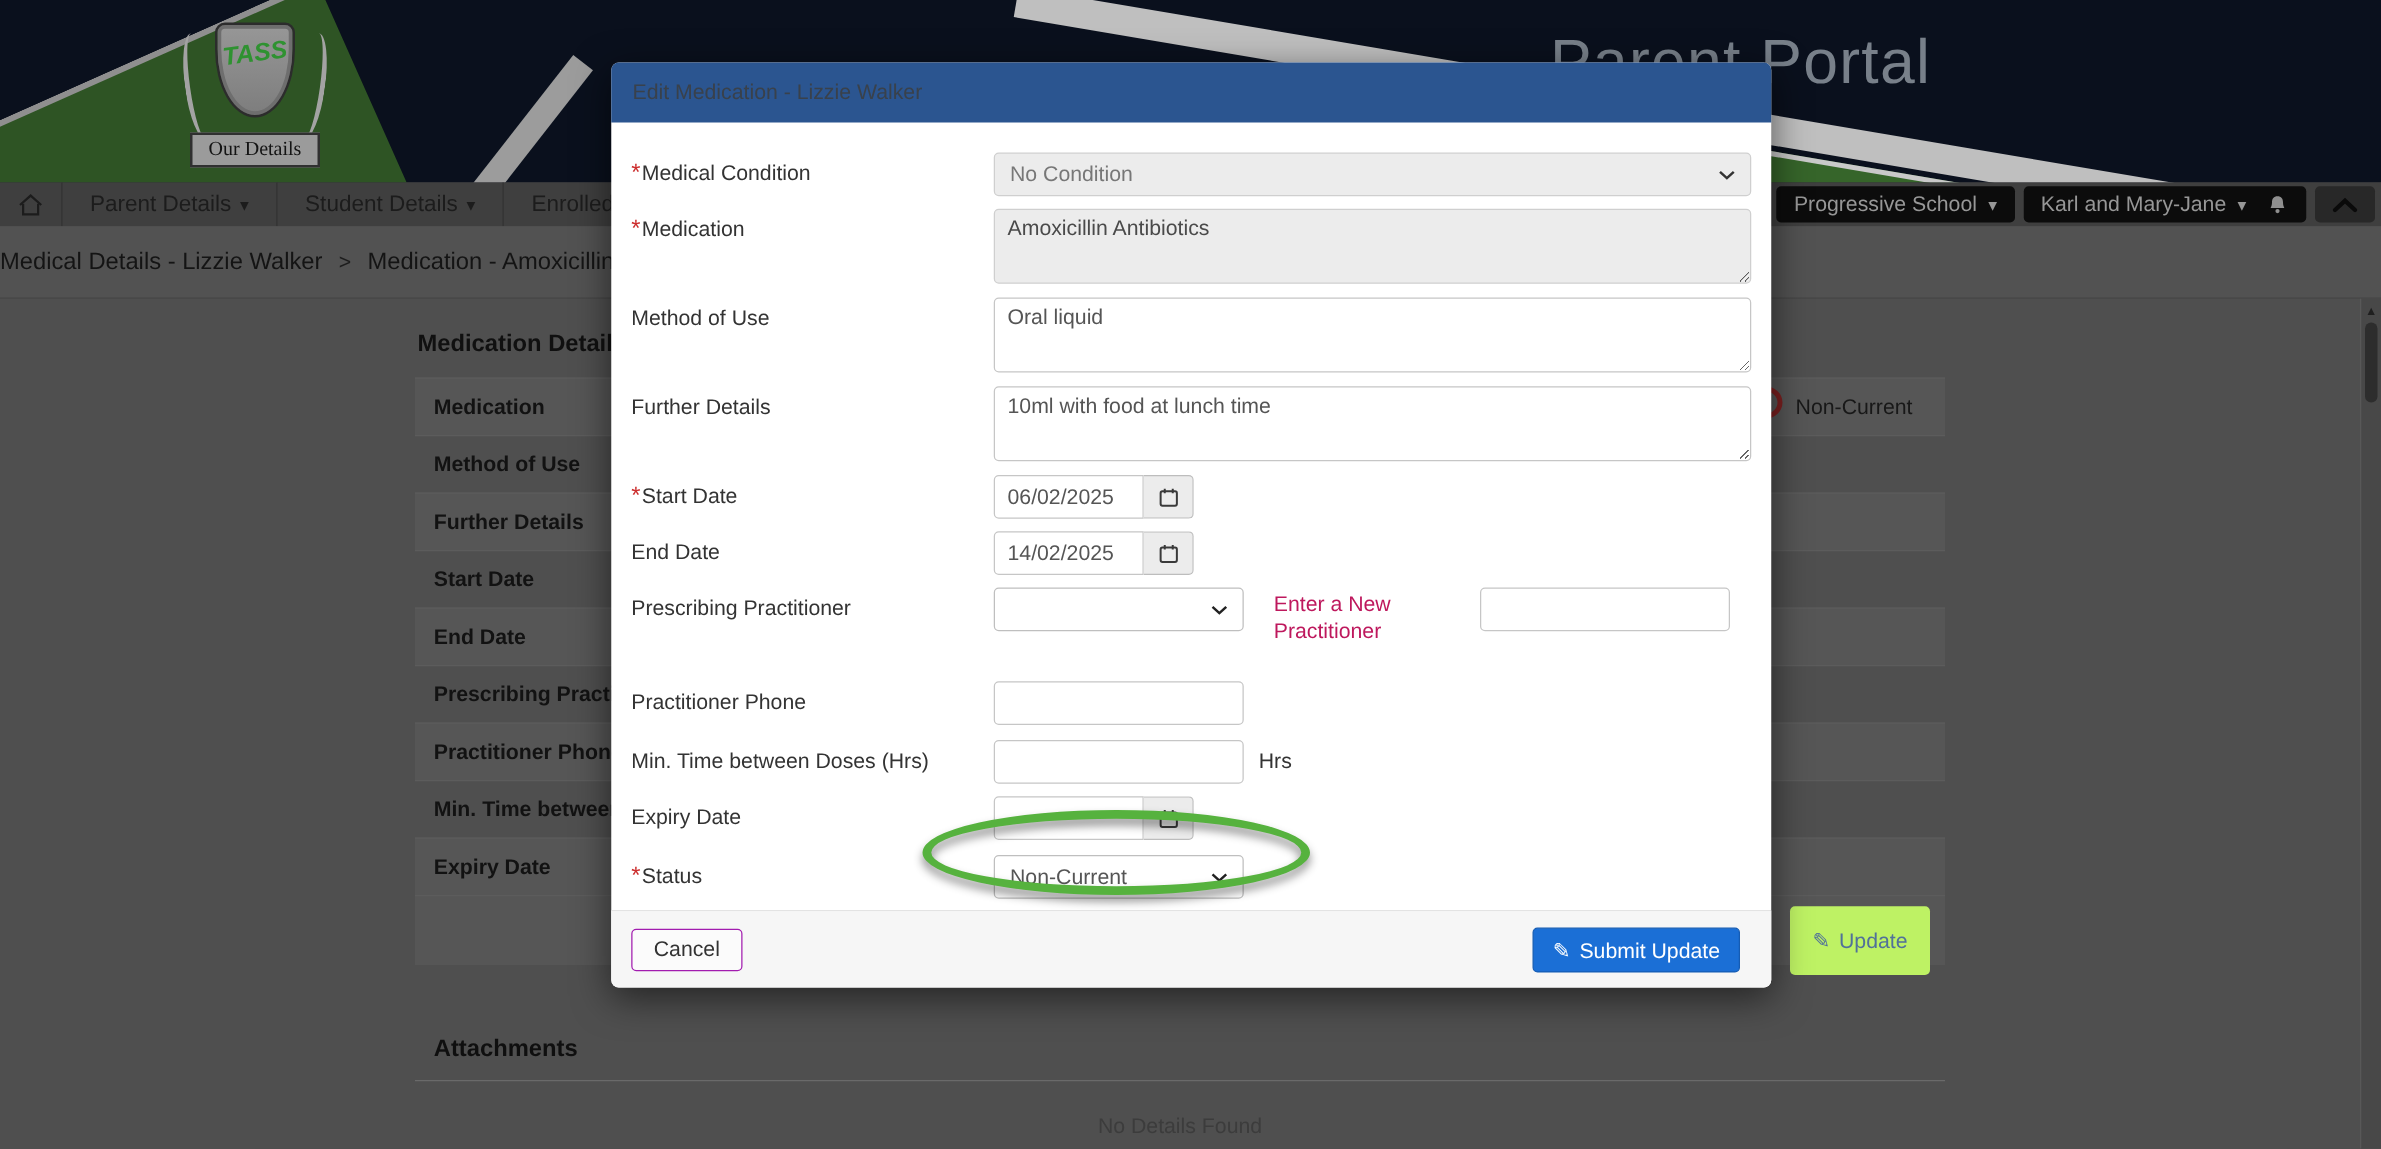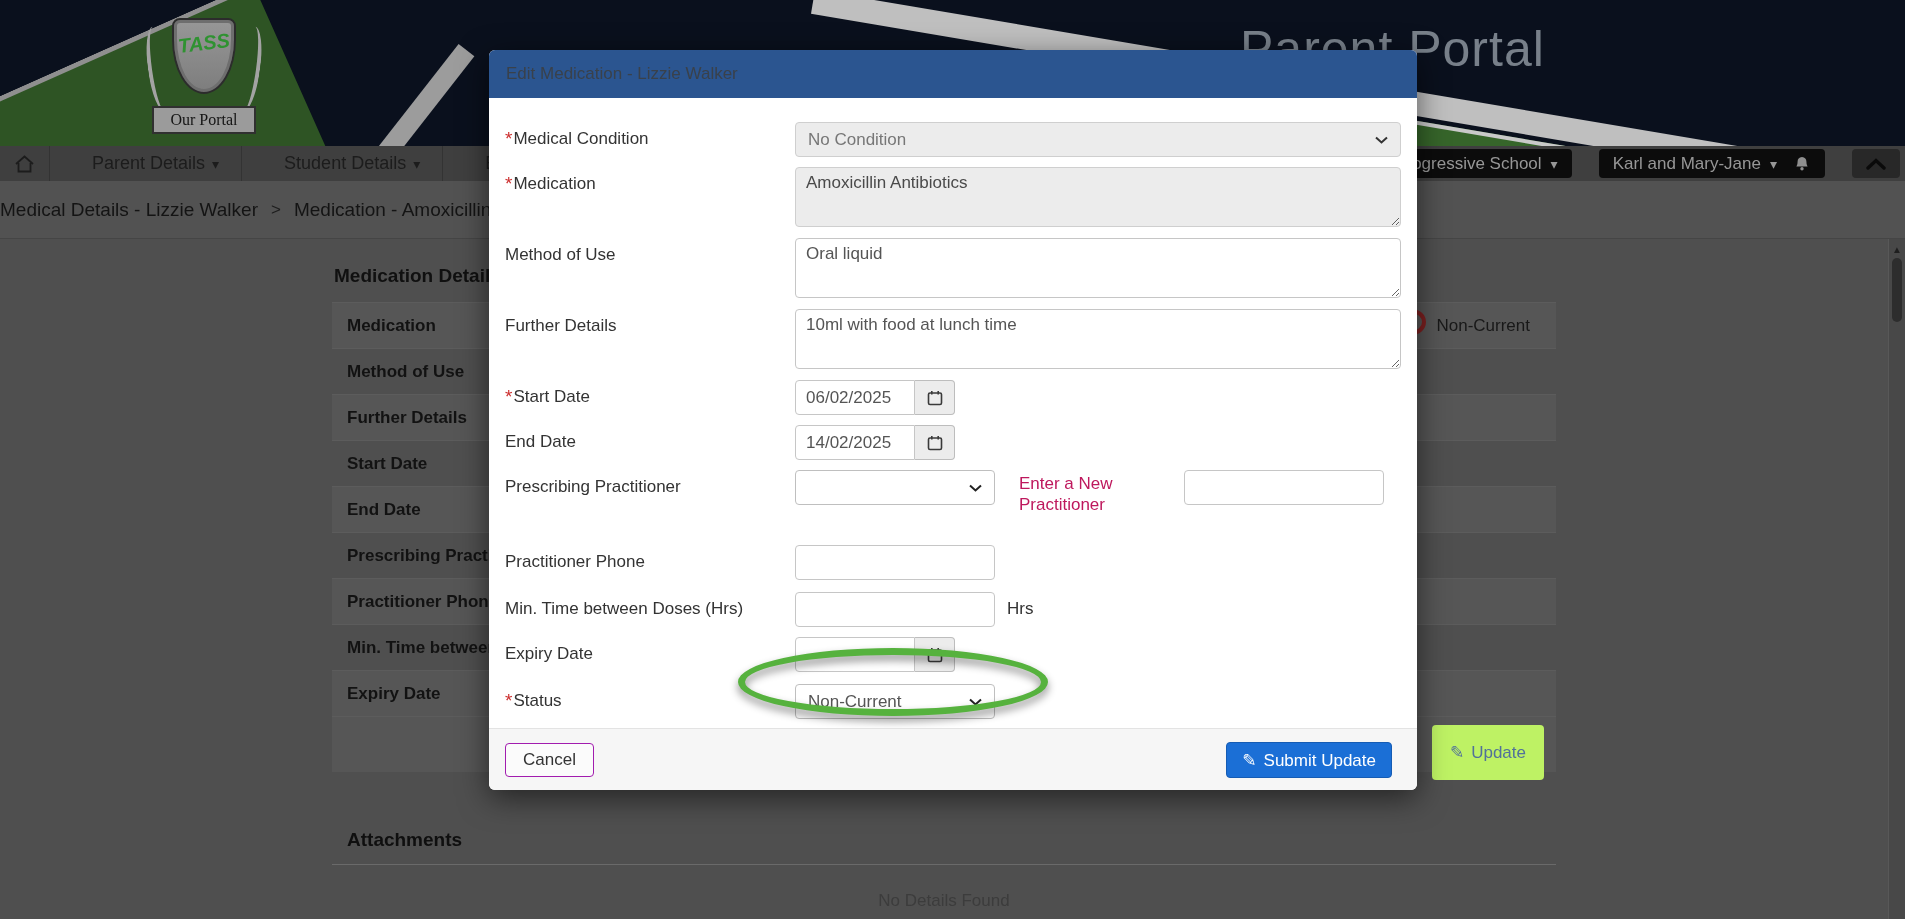--- a/index.html
+++ b/index.html
@@ -20,21 +20,21 @@
   .crest { position:absolute; left:148px; top:10px; width:112px; height:128px; }
   .laurel { position:absolute; width:22px; height:86px; border-radius:50%; top:16px; }
   .laurel.l { left:0; border-left:4px solid #a3a3a3; transform:rotate(-8deg); }
   .laurel.r { right:0; border-right:4px solid #a3a3a3; transform:rotate(8deg); }
   .shield { position:absolute; left:24px; top:8px; width:64px; height:76px; background:linear-gradient(#979797,#7d7d7d); border:2px solid #2c2c2c; border-radius:8px 8px 50% 50% / 8px 8px 72% 72%; box-shadow:inset 0 0 0 3px #6e6e6e; }
   .tass-text { position:absolute; left:0; top:22px; width:100%; text-align:center; font-size:20px; font-weight:bold; font-style:italic; color:#2f9231; transform:rotate(-7deg); }
   .school-banner { position:absolute; left:4px; top:96px; width:104px; height:28px; background:#9b9b9b; border:2px solid #303030; display:flex; align-items:center; justify-content:center; font-family:"Liberation Serif", serif; font-size:16px; color:#141414; }
   .portal-title { position:absolute; left:1240px; top:20px; font-size:50px; color:#78808a; letter-spacing:1px; }
 
   
-  .navbar { position:absolute; left:0; top:146px; width:1905px; height:35px; background:#3f3f3f; display:flex; align-items:center; font-size:18px; color:#1c1c1c;gap:20px; }
+  .navbar { position:absolute; left:0; top:146px; width:1905px; height:35px; background:#3f3f3f; display:flex; align-items:center; font-size:18px; color:#1c1c1c; }
   .nav-home { width:50px; height:35px; display:flex; align-items:center; justify-content:center; border-right:1px solid #333; }
   .nav-item { height:35px; line-height:35px; padding:0 22px; border-right:1px solid #333; white-space:nowrap; }
   .caret::after { content:"▾"; font-size:14px; margin-left:7px; }
   .nav-spacer { flex:1; }
   .nav-btn { height:29px; display:flex; align-items:center; background:#0c0c0c; color:#979797; border-radius:4px; padding:0 14px; margin-right:7px; font-size:17px; white-space:nowrap; }
   .nav-btn .caret::after { margin-left:9px; }
   .bell { margin-left:16px; display:flex; }
   .nav-up { width:48px; height:29px; background:#282828; border-radius:4px; display:flex; align-items:center; justify-content:center; margin-right:5px; }
 
   
@@ -107,21 +107,21 @@
 <div class="banner">
   <div class="swath-left"></div>
   <div class="stripe-mid"></div>
   <div class="stripe-right"></div>
   <div class="swath-right"></div>
   <div class="crest">
     <div class="laurel l"></div>
     <div class="laurel r"></div>
     <div class="shield"></div>
     <div class="tass-text">TASS</div>
-    <div class="school-banner">Our Portal</div>
+    <div class="school-banner">Our Details</div>
   </div>
   <div class="portal-title">Parent Portal</div>
 </div>
 
 <div class="navbar">
   <div class="nav-home">
     <svg width="21" height="20" viewBox="0 0 21 20" fill="none" stroke="#1c1c1c" stroke-width="1.8">
       <path d="M2 10 L10.5 2.5 L19 10"></path>
         <path d="M4.5 9 V17.5 H16.5 V9"></path>
     </svg>

